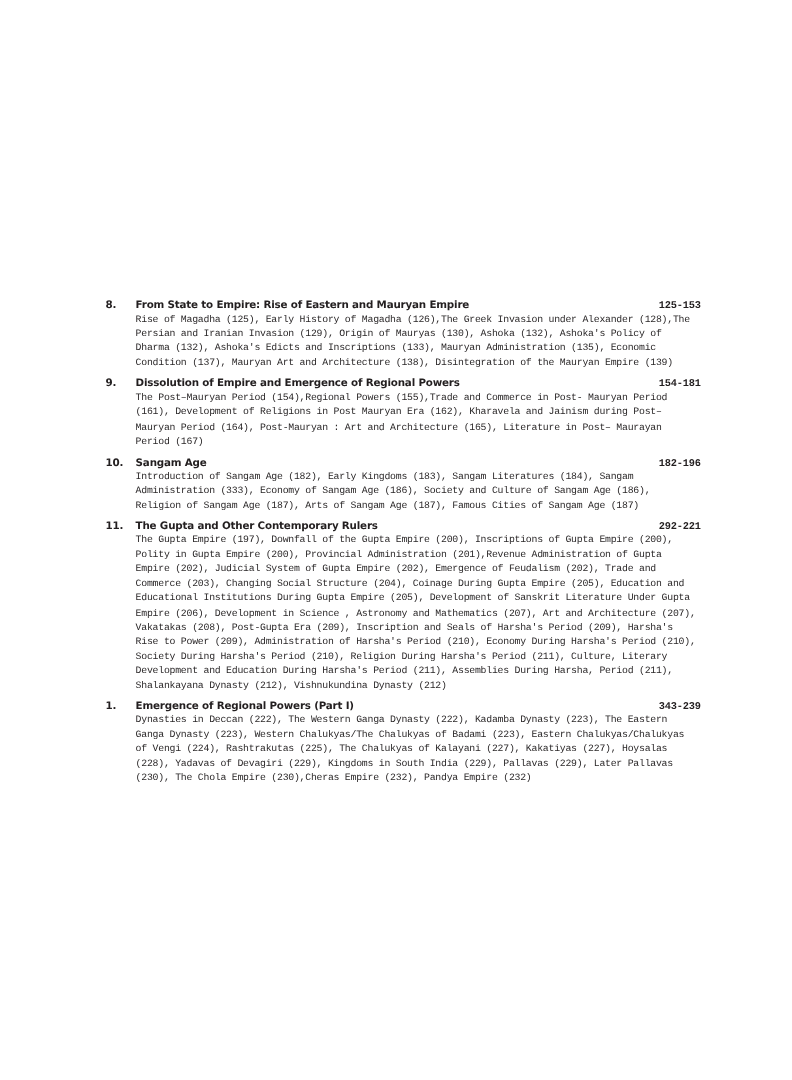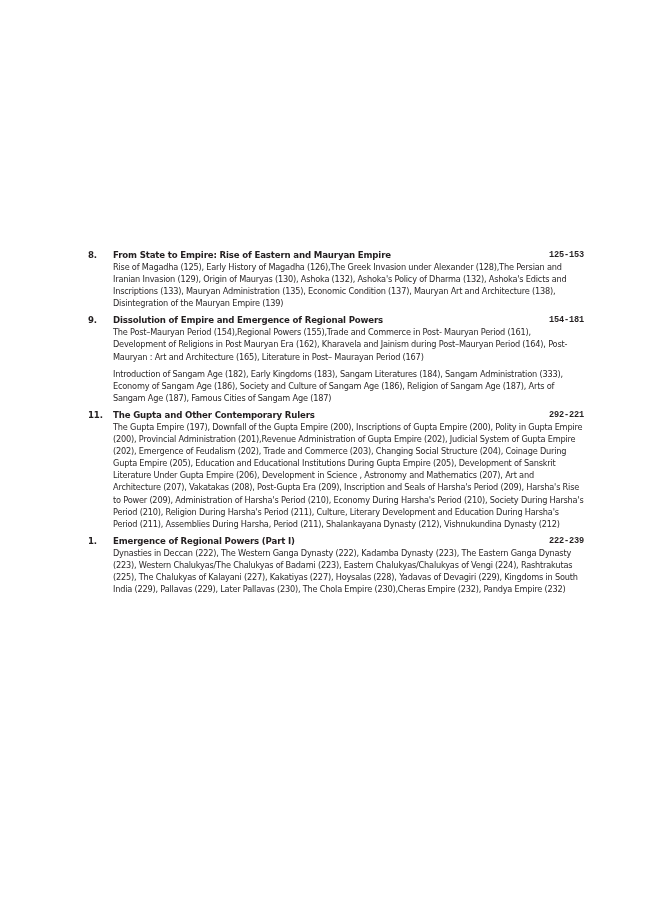--- a/index.html
+++ b/index.html
@@ -4,21 +4,21 @@
 <style>
   html, body { margin:0; padding:0; background:#ffffff; }
   body { width:660px; height:900px; position:relative; overflow:hidden;
          font-family:"DejaVu Sans", sans-serif; color:#231f20; }
   .toc { position:absolute; left:88px; top:249px; width:496px; }
   .entry { margin-bottom:5px; }
   .head { display:flex; font-weight:bold; font-size:8.6px; line-height:12px; letter-spacing:-0.15px; }
   .num { width:25px; flex:none; }
   .title { flex:1; }
   .pages { flex:none; text-align:right;font-family:Liberation Mono, monospace; }
-  .desc { margin-left:25px; font-size:8.2px; line-height:12.1px; letter-spacing:-0.2px; color:#2b2829; }
+  .desc { margin-left:25px; font-size:8.2px; line-height:12.1px; letter-spacing:-0.2px; color:#2b2829;font-family:Liberation Mono, monospace; }
 </style>
 </head>
 <body>
 
 <div class="toc">
   <div class="entry">
     <div class="head">
       <span class="num">8.</span>
       <span class="title">From State to Empire: Rise of Eastern and Mauryan Empire</span>
       <span class="pages">125-153</span>
@@ -29,33 +29,38 @@
   <div class="entry">
     <div class="head">
       <span class="num">9.</span>
       <span class="title">Dissolution of Empire and Emergence of Regional Powers</span>
       <span class="pages">154-181</span>
     </div>
     <div class="desc">The Post–Mauryan Period (154),Regional Powers (155),Trade and Commerce in Post- Mauryan Period (161), Development of Religions in Post Mauryan Era (162), Kharavela and Jainism during Post–Mauryan Period (164), Post-Mauryan : Art and Architecture (165), Literature in Post– Maurayan Period (167)</div>
   </div>
 
   <div class="entry">
+    <div class="head">
+      <span class="num">10.</span>
+      <span class="title">Sangam Age</span>
+      <span class="pages">182-196</span>
+    </div>
     <div class="desc">Introduction of Sangam Age (182), Early Kingdoms (183), Sangam Literatures (184), Sangam Administration (333), Economy of Sangam Age (186), Society and Culture of Sangam Age (186), Religion of Sangam Age (187), Arts of Sangam Age (187), Famous Cities of Sangam Age (187)</div>
   </div>
 
   <div class="entry">
     <div class="head">
       <span class="num">11.</span>
       <span class="title">The Gupta and Other Contemporary Rulers</span>
       <span class="pages">292-221</span>
     </div>
     <div class="desc">The Gupta Empire (197), Downfall of the Gupta Empire (200), Inscriptions of Gupta Empire (200), Polity in Gupta Empire (200), Provincial Administration (201),Revenue Administration of Gupta Empire (202), Judicial System of Gupta Empire (202), Emergence of Feudalism (202), Trade and Commerce (203), Changing Social Structure (204), Coinage During Gupta Empire (205), Education and Educational Institutions During Gupta Empire (205), Development of  Sanskrit Literature Under Gupta Empire (206), Development in Science , Astronomy and Mathematics (207), Art and Architecture (207), Vakatakas (208), Post-Gupta Era (209), Inscription and Seals of Harsha's Period (209), Harsha's Rise to Power (209), Administration of Harsha's Period (210), Economy During Harsha's Period (210), Society During Harsha's Period (210), Religion During Harsha's Period (211), Culture, Literary Development and Education During Harsha's Period (211), Assemblies During Harsha, Period (211), Shalankayana Dynasty (212), Vishnukundina Dynasty (212)</div>
   </div>
 
   <div class="entry">
     <div class="head">
       <span class="num">1.</span>
       <span class="title">Emergence of Regional Powers (Part I)</span>
-      <span class="pages">222-239</span>
+      <span class="pages">343-239</span>
     </div>
     <div class="desc">Dynasties in Deccan (222), The Western Ganga Dynasty (222), Kadamba Dynasty (223), The Eastern Ganga Dynasty (223), Western Chalukyas/The Chalukyas of Badami (223), Eastern Chalukyas/Chalukyas of Vengi (224), Rashtrakutas  (225), The Chalukyas  of Kalayani (227), Kakatiyas (227), Hoysalas (228), Yadavas of Devagiri (229), Kingdoms in South India (229), Pallavas (229), Later Pallavas (230), The Chola Empire (230),Cheras Empire (232), Pandya Empire (232)</div>
   </div>
 </div>
 
 </body></html>

